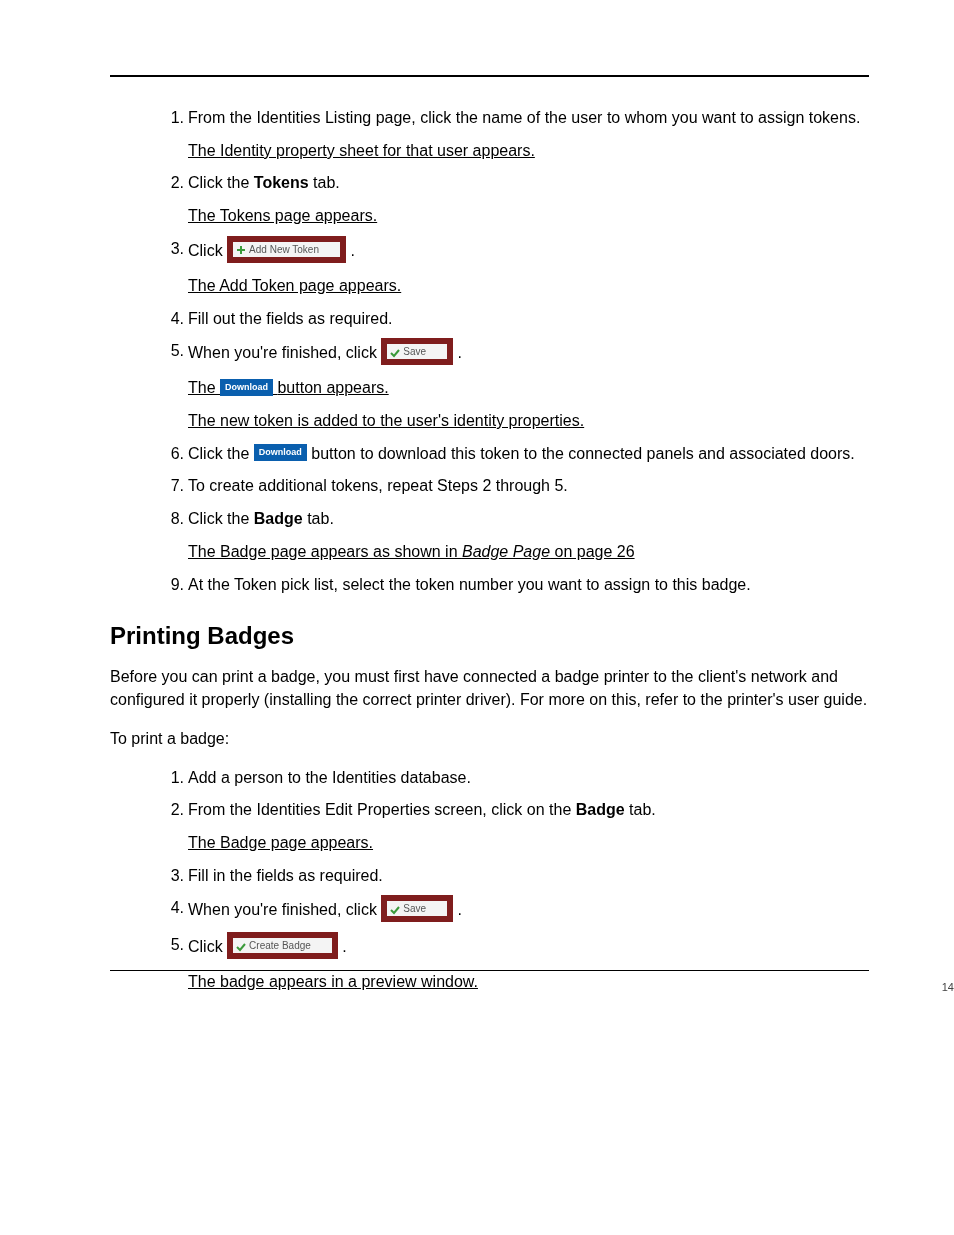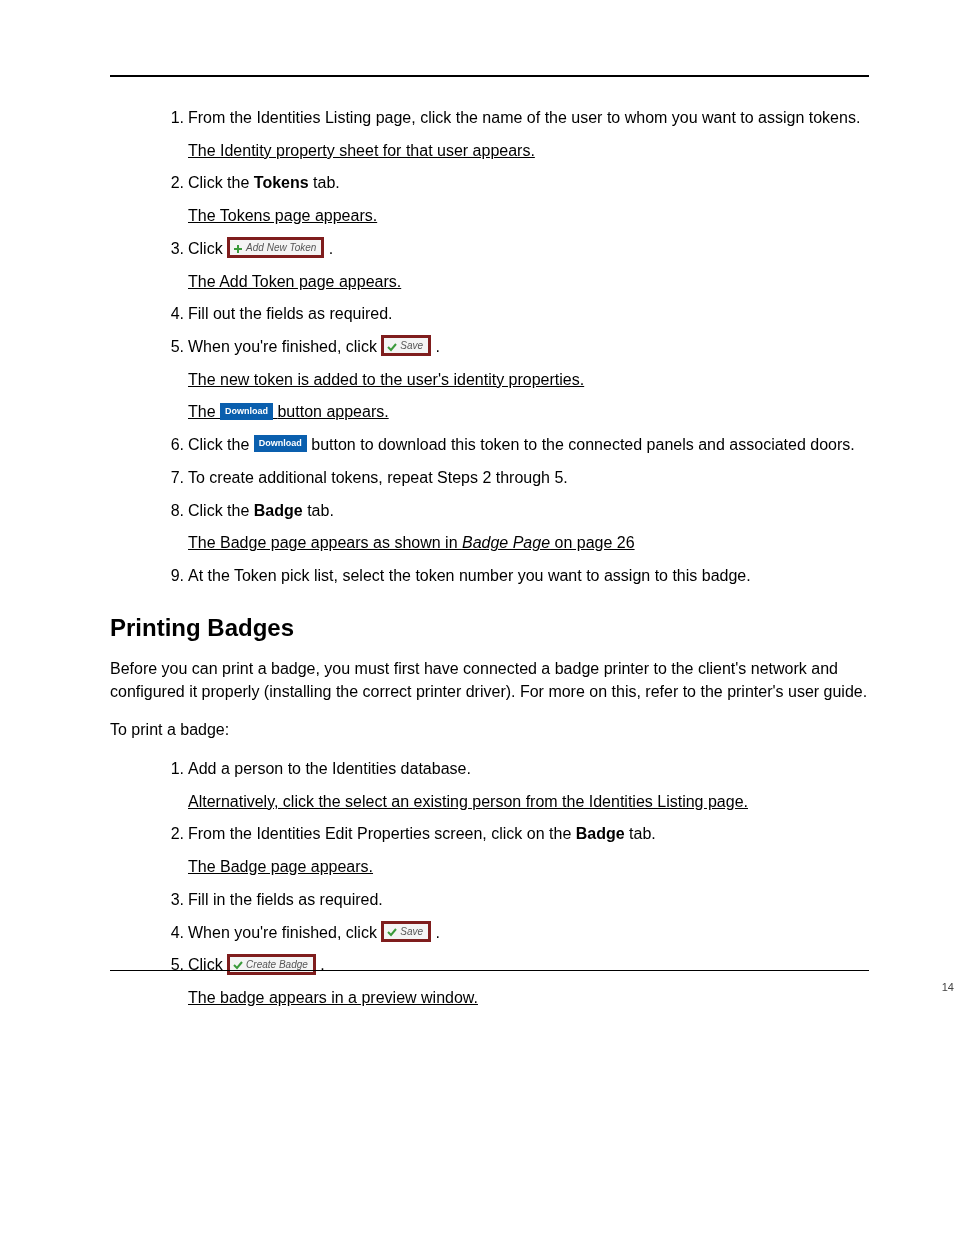--- a/index.html
+++ b/index.html
@@ -67,30 +67,29 @@
     line-height: 1.42;
   }
   h2.section {
     font-size: 24px;
     font-weight: bold;
     margin: 26px 0 16px 0;
   }
   .btn {
     display: inline-block;
     vertical-align: middle;
-    border: 3px solid #7f1d1d;
+    border: 6px solid #7f1d1d;
     background: #f4f4f4;
     font-size: 10px;
-    padding: 1px 5px 1px 3px;
+    padding: 1px 21px 1px 3px;
     line-height: 13px;
     color: #555;
     font-family: Arial, Helvetica, sans-serif;
     position: relative;
     top: -2px;
-    font-style: italic;
   }
   .btn .ico {
     display: inline-block;
     vertical-align: middle;
     margin-right: 3px;
   }
   .ico-plus {
     width: 10px;
     height: 10px;
     position: relative;
@@ -150,26 +149,26 @@
     <li>
       <span>Fill out the fields as required.</span>
     </li>
     <li>
       <span>When you're finished, click </span>
       <span class="btn">
         <span class="ico ico-check"><svg width="10" height="10" viewBox="0 0 10 10">
               <path d="M1 5 L4 8 L9 2" stroke="#3a9a3a" stroke-width="2" fill="none"></path>
             </svg></span><span>Save</span>
       </span><span> .</span>
-      <div class="sub">The new token is added to the user's identity properties.</div>
       <div class="sub">
         <span>The </span>
         <span class="btn-download">Download</span>
         <span> button appears.</span>
       </div>
+      <div class="sub">The new token is added to the user's identity properties.</div>
     </li>
     <li>
       <span>Click the </span>
       <span class="btn-download">Download</span>
       <span> button to download this token to the connected panels and associated doors.</span>
     </li>
     <li>
       <span>To create additional tokens, repeat Steps 2 through 5.</span>
     </li>
     <li>
@@ -186,21 +185,20 @@
 
   <h2 class="section">Printing Badges</h2>
 
   <p class="body">Before you can print a badge, you must first have connected a badge printer to the client's network and configured it properly (installing the correct printer driver). For more on this, refer to the printer's user guide.</p>
 
   <p class="body">To print a badge:</p>
 
   <ol class="main-list">
     <li>
       <span>Add a person to the Identities database.</span>
-      <div class="sub">Alternatively, click the select an existing person from the Identities Listing page.</div>
     </li>
     <li>
       <span>From the Identities Edit Properties screen, click on the </span><b>Badge</b><span> tab.</span>
       <div class="sub">The Badge page appears.</div>
     </li>
     <li>
       <span>Fill in the fields as required.</span>
     </li>
     <li>
       <span>When you're finished, click </span>

